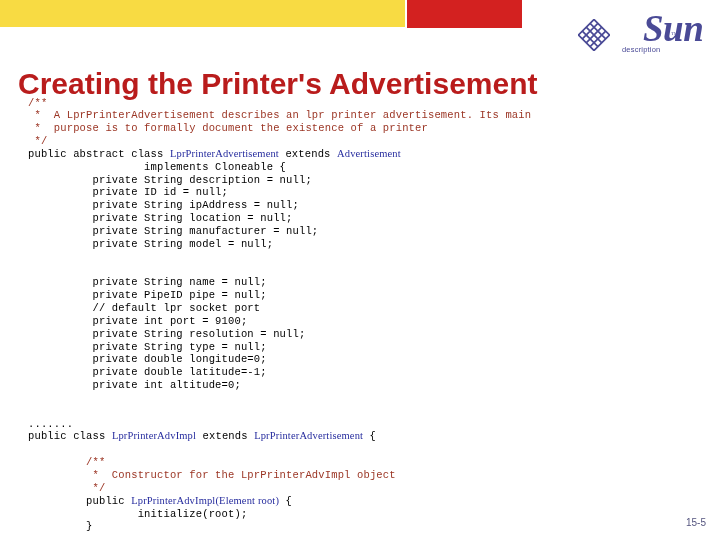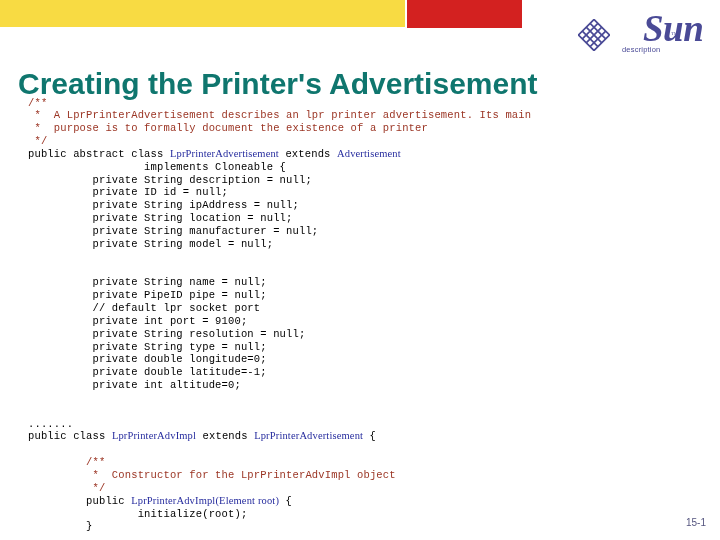--- a/index.html
+++ b/index.html
@@ -82,21 +82,21 @@
   }
 
   
   #slide-title {
     position: absolute;
     left: 18px;
     top: 46px;
     font-family: "Liberation Sans", sans-serif;
     font-size: 30px;
     line-height: 36px;
-    color: #0f766e;
+    color: #b91c1c;
     white-space: nowrap;
   }
 
   
   #code-body {
     position: absolute;
     left: 28px;
     top: 86px;
     width: 672px;
     font-family: "Liberation Mono", "DejaVu Sans Mono", monospace;
@@ -137,13 +137,13 @@
   </svg>
   <div class="logo-word">Sun</div>
   <div class="logo-tm">™</div>
   <div class="logo-sub">description</div>
 </div>
 
 <h1 id="slide-title">Creating the Printer's Advertisement</h1>
 
 <pre id="code-body"><span class="ln"><span class="cmt">/**</span></span><span class="ln"><span class="cmt"> *  A LprPrinterAdvertisement describes an lpr printer advertisement. Its main</span></span><span class="ln"><span class="cmt"> *  purpose is to formally document the existence of a printer</span></span><span class="ln"><span class="cmt"> */</span></span><span class="ln"><span class="">public abstract class </span><span class="cls">LprPrinterAdvertisement</span><span class=""> extends </span><span class="cls">Advertisement</span></span><span class="ln"><span class="">                  implements Cloneable {</span></span><span class="ln"><span class="">          private String description = null;</span></span><span class="ln"><span class="">          private ID id = null;</span></span><span class="ln"><span class="">          private String ipAddress = null;</span></span><span class="ln"><span class="">          private String location = null;</span></span><span class="ln"><span class="">          private String manufacturer = null;</span></span><span class="ln"><span class="">          private String model = null;</span></span><span class="ln blank">&nbsp;</span><span class="ln blank">&nbsp;</span><span class="ln"><span class="">          private String name = null;</span></span><span class="ln"><span class="">          private PipeID pipe = null;</span></span><span class="ln"><span class="">          // default lpr socket port</span></span><span class="ln"><span class="">          private int port = 9100;</span></span><span class="ln"><span class="">          private String resolution = null;</span></span><span class="ln"><span class="">          private String type = null;</span></span><span class="ln"><span class="">          private double longitude=0;</span></span><span class="ln"><span class="">          private double latitude=-1;</span></span><span class="ln"><span class="">          private int altitude=0;</span></span><span class="ln blank">&nbsp;</span><span class="ln blank">&nbsp;</span><span class="ln"><span class="">.......</span></span><span class="ln"><span class="">public class </span><span class="cls">LprPrinterAdvImpl</span><span class=""> extends </span><span class="cls">LprPrinterAdvertisement</span><span class=""> {</span></span><span class="ln blank">&nbsp;</span><span class="ln"><span class="cmt">         /**</span></span><span class="ln"><span class="cmt">          *  Constructor for the LprPrinterAdvImpl object</span></span><span class="ln"><span class="cmt">          */</span></span><span class="ln"><span class="">         public </span><span class="cls">LprPrinterAdvImpl(Element root)</span><span class=""> {</span></span><span class="ln"><span class="">                 initialize(root);</span></span><span class="ln"><span class="">         }</span></span></pre>
 
-<div id="page-number">15-1</div>
+<div id="page-number">15-5</div>
 
 </body></html>

